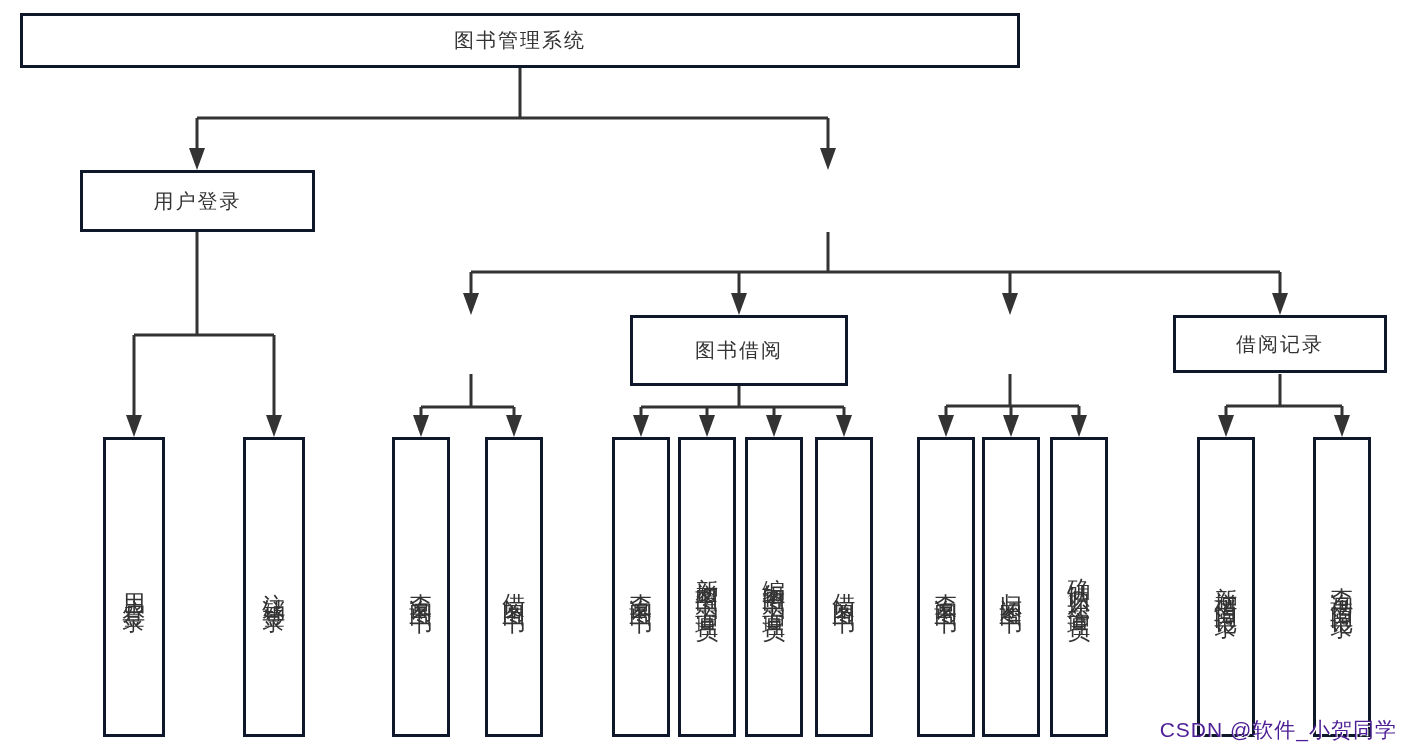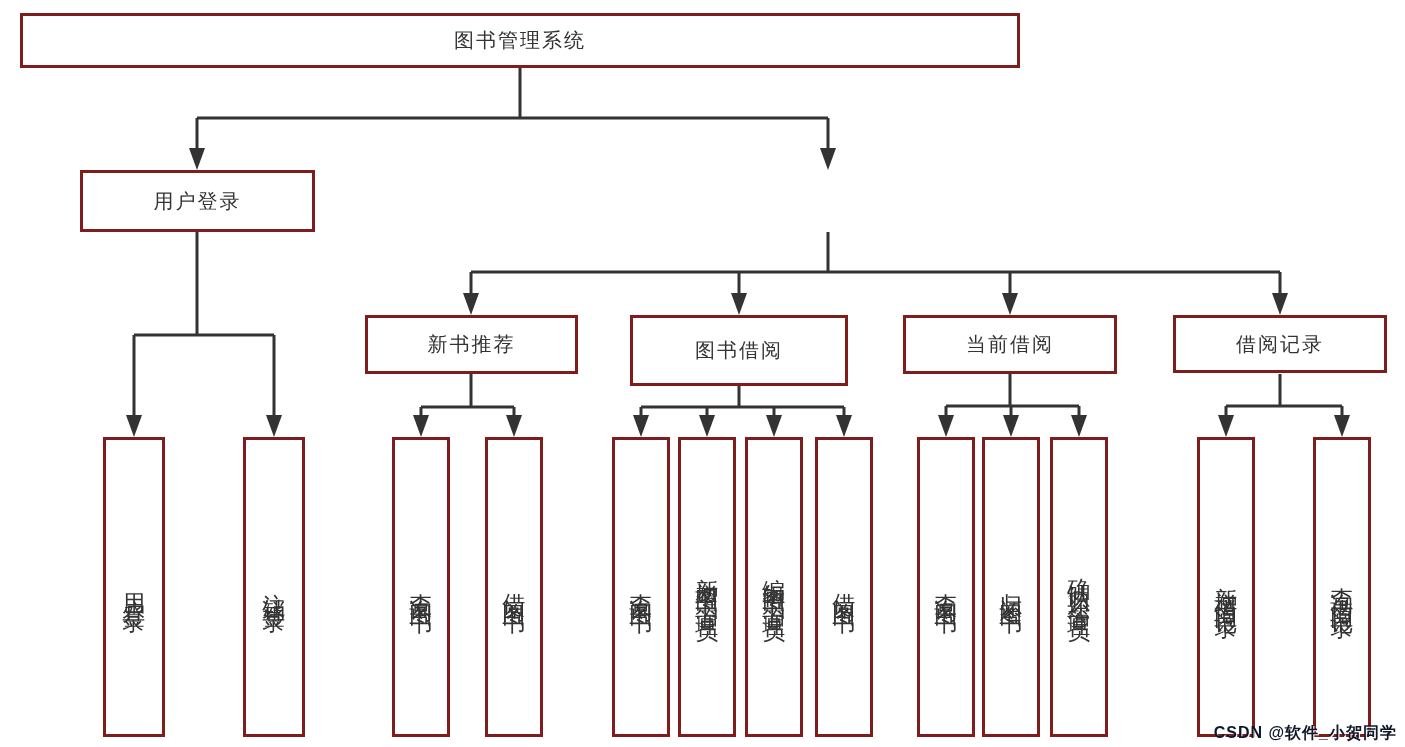--- a/index.html
+++ b/index.html
@@ -9,43 +9,42 @@
     background:#fff;
     font-family:"Liberation Sans", sans-serif;
     color:#333;
     overflow:hidden;
   }
   .connectors { position:absolute; left:0; top:0; }
   .hbox, .vbox {
     position:absolute;
     box-sizing:border-box;
     background:#fff;
-    border:3px solid #7f1d1d;
+    border:3px solid #0f172a;
     display:flex;
     align-items:center;
     justify-content:center;
     line-height:1.15;
   }
   .hbox { font-size:20px; letter-spacing:2px; }
   .vbox {
     top:437px; width:58px; height:300px;
     writing-mode:vertical-rl;
     font-size:23px;
     letter-spacing:6px;
     padding:0;
   }
   .watermark {
     position:absolute;
     right:8px; bottom:3px;
-    font-size:16px;
-    color:#0f172a;
+    font-size:21px;
+    color:#4c1d95;
     letter-spacing:1px;
     text-shadow:1px 1px 0 #ffffff;
     white-space:nowrap;
-    font-weight:bold;
   }
 </style>
 </head>
 <body>
 
 <div class="canvas">
 
   <svg class="connectors" width="1405" height="747" viewBox="0 0 1405 747">
     <g stroke="#333333" stroke-width="3" fill="none">
 
@@ -83,23 +82,21 @@
       <polygon points="1071,415 1087,415 1079,437"></polygon>
       <polygon points="1218,415 1234,415 1226,437"></polygon>
       <polygon points="1334,415 1350,415 1342,437"></polygon>
     </g>
   </svg>
 
   <div class="hbox" style="left:20px;top:13px;width:1000px;height:55px">图书管理系统</div>
 
   <div class="hbox" style="left:80px;top:170px;width:235px;height:62px">用户登录</div>
 
-  <div class="hbox" style="left:365px;top:315px;width:213px;height:59px">新书推荐</div>
   <div class="hbox" style="left:630px;top:315px;width:218px;height:71px">图书借阅</div>
-  <div class="hbox" style="left:903px;top:315px;width:214px;height:59px">当前借阅</div>
   <div class="hbox" style="left:1173px;top:315px;width:214px;height:58px">借阅记录</div>
 
   <div class="vbox" style="left:103px;width:62px">用户登录</div>
   <div class="vbox" style="left:243px;width:62px">注销登录</div>
 
   <div class="vbox" style="left:392px">查询图书</div>
   <div class="vbox" style="left:485px">借阅图书</div>
 
   <div class="vbox" style="left:612px">查询图书</div>
   <div class="vbox" style="left:678px">新增图书（管理员）</div>

